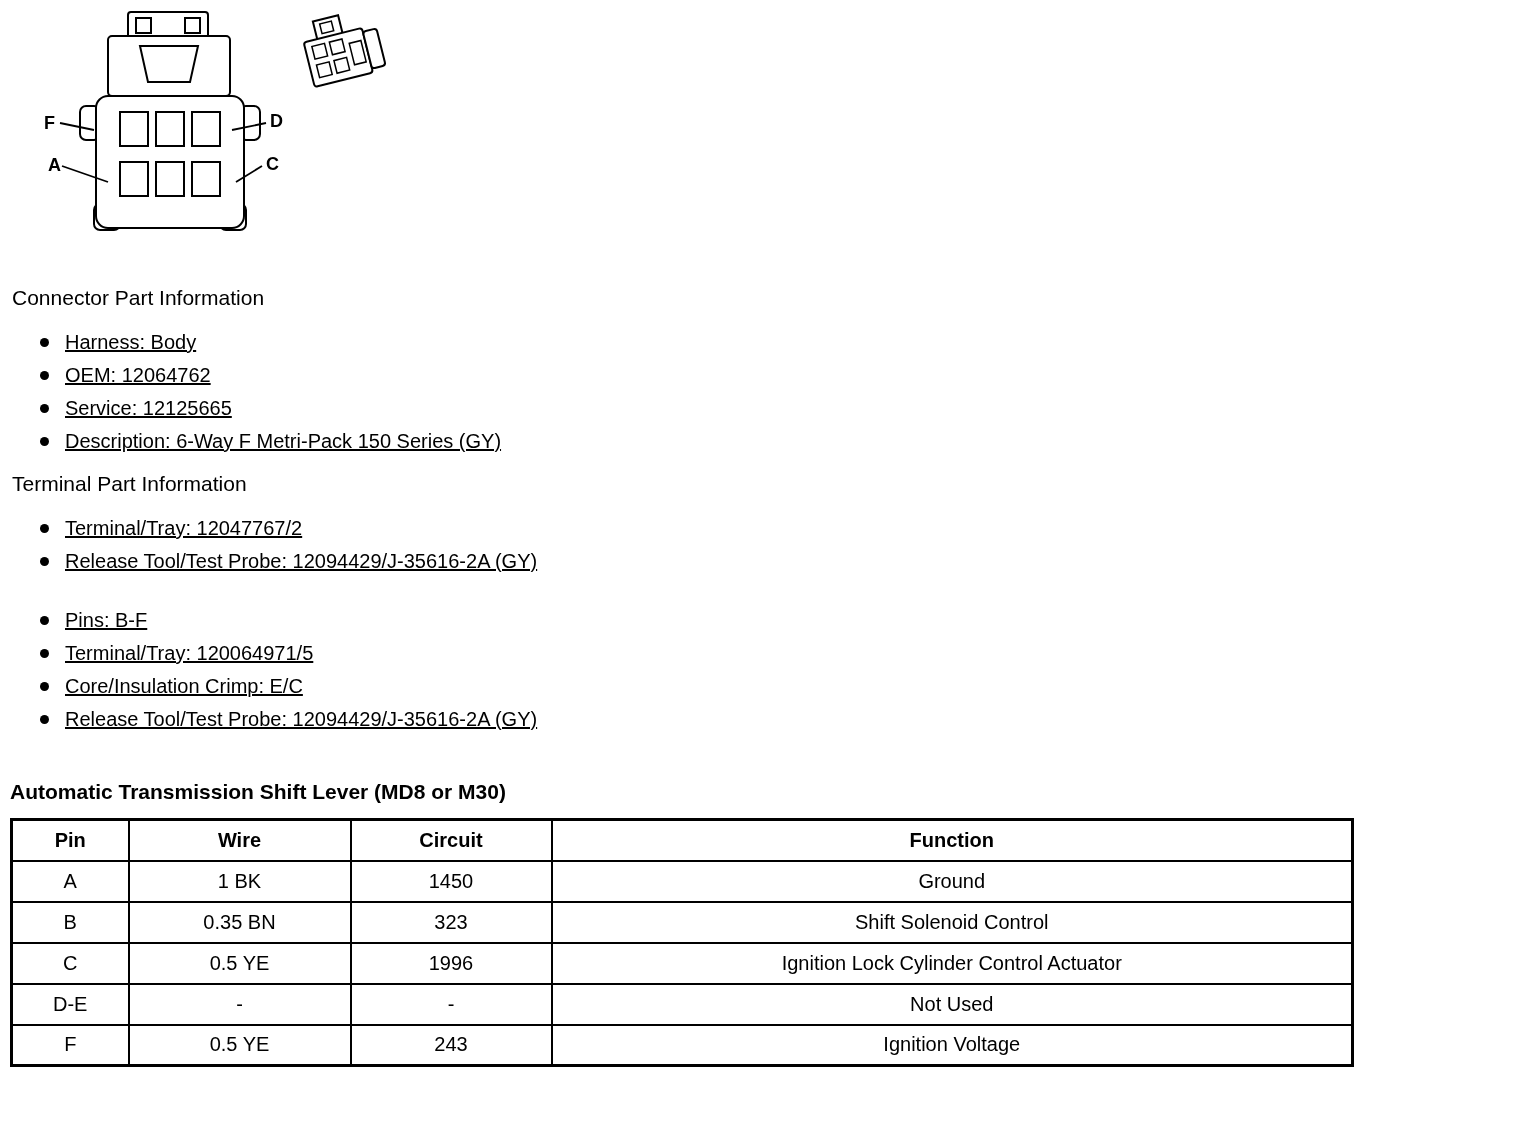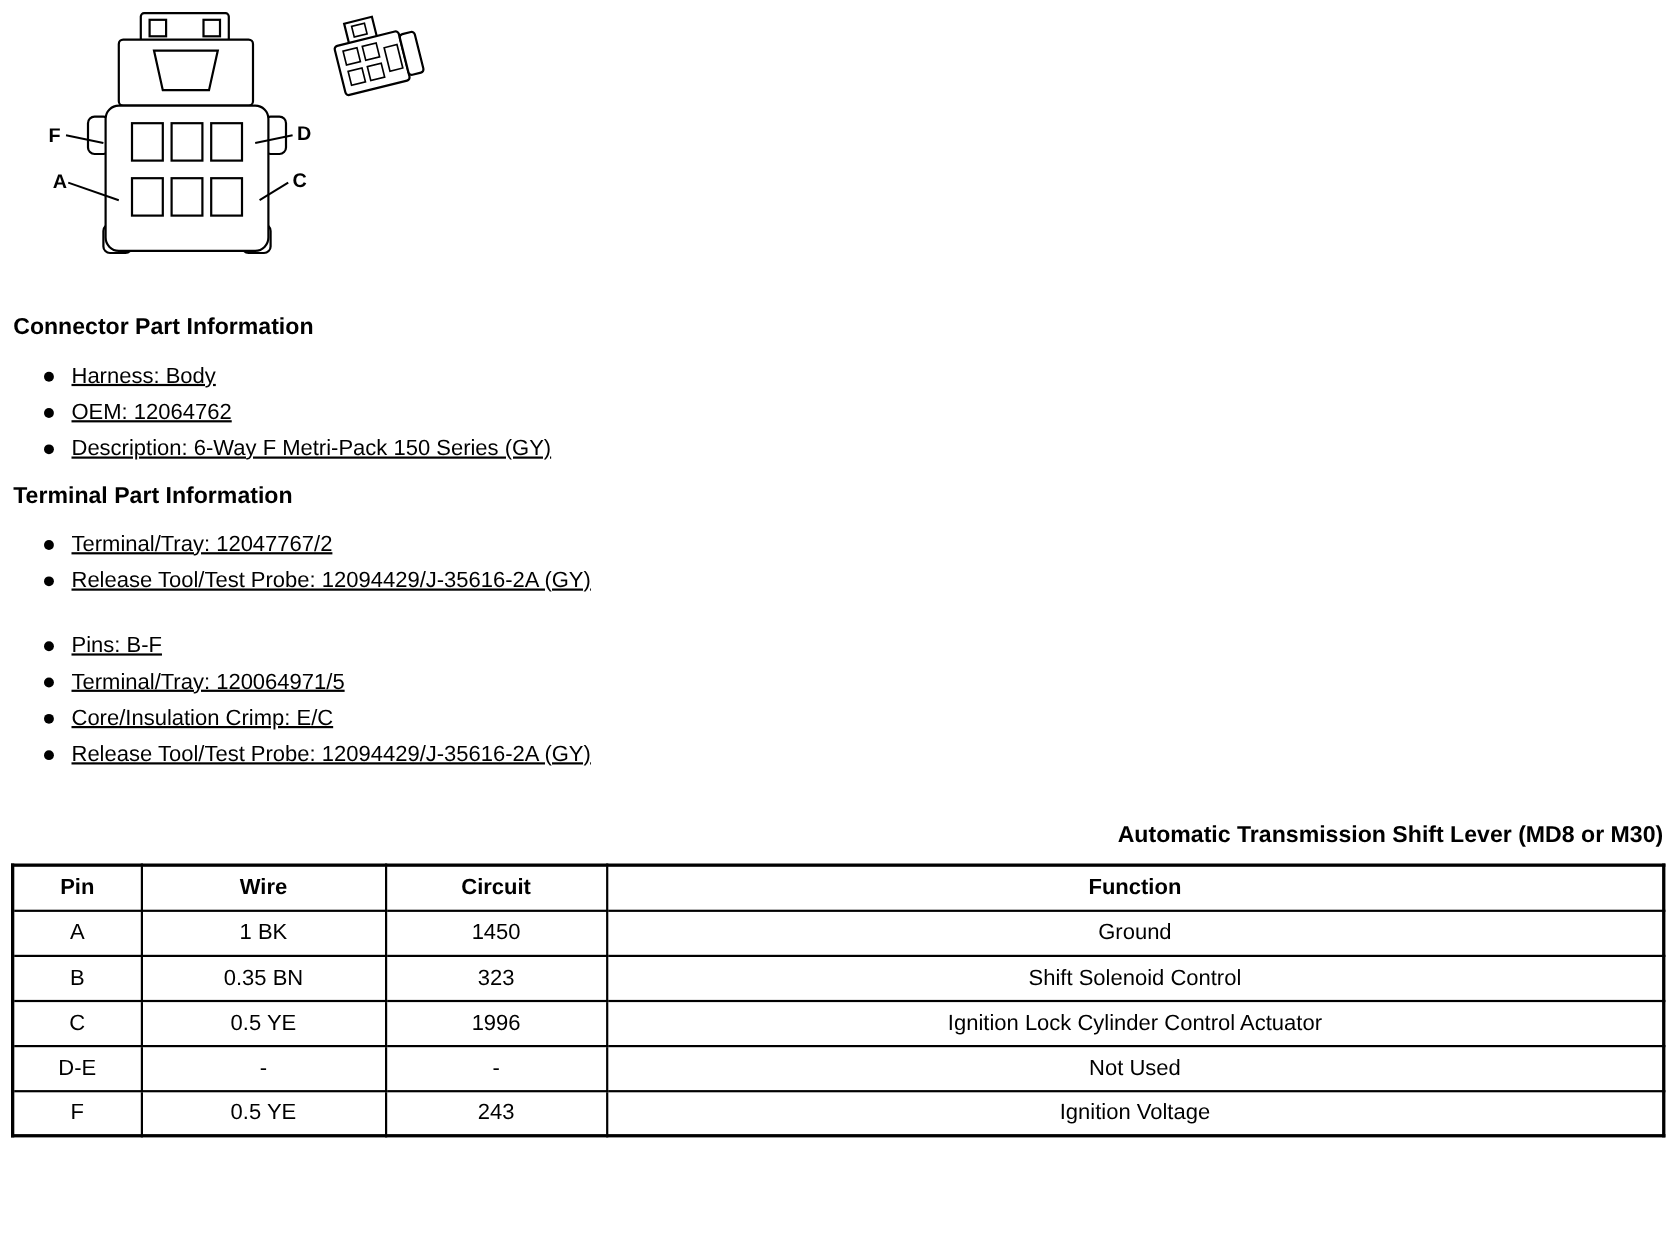--- a/index.html
+++ b/index.html
@@ -4,37 +4,37 @@
 <style>
   * { box-sizing: border-box; }
   html, body { margin: 0; padding: 0; background: #ffffff; }
   body { font-family: "Liberation Sans", sans-serif; color: #000; }
   .page {
     width: 1520px; height: 1144px; background: #fff;
     padding: 6px 8px 0 10px; position: relative; overflow: hidden;
   }
   .diagram-area { height: 242px; }
   .section-heading {
-    font-size: 21px; font-weight: bold; margin: 0 0 0 2px; padding: 0;
+    font-size: 21px; font-weight: normal; margin: 0 0 0 2px; padding: 0;
   }
   .heading-connector { margin-top: 38px; }
   .heading-terminal { margin-top: 14px; }
   ul.bullet-list { list-style: none; margin: 16px 0 6px 0; padding: 0; font-size: 20px; text-decoration: underline; }
   ul.bullet-list li { position: relative; padding-left: 55px; line-height: 33px; }
   ul.bullet-list li::before {
     content: ""; position: absolute; left: 30px; top: 12px;
     width: 9px; height: 9px; background: #000; border-radius: 50%;
   }
   ul.group-gap { margin-top: 26px; }
   .table-title {
-    text-align: right; font-weight: bold; font-size: 21px;
+    text-align: left; font-weight: bold; font-size: 21px;
     margin: 44px 0 14px 0;
   }
   table.pinout {
-    border-collapse: collapse; width: 1504px; table-layout: fixed;
+    border-collapse: collapse; width: 1344px; table-layout: fixed;
     border: 3px solid #000;
   }
   table.pinout th, table.pinout td {
     border: 2px solid #000; font-size: 20px; height: 41px; padding: 0 6px;
     overflow: hidden; white-space: nowrap;
   }
   table.pinout th { font-weight: bold; text-align: center; }
   td.cell-center { text-align: center; }
   td.cell-left { text-align: center; padding-left: 9px; }
   svg text.pin-label { font-family: "Liberation Sans", sans-serif; font-size: 18px; font-weight: bold; }
@@ -93,20 +93,21 @@
         <rect x="323" y="53" width="13" height="13" stroke-width="1.5"></rect>
         <rect x="342" y="40" width="12" height="22" stroke-width="1.5"></rect>
       </g>
     </svg>
   </div>
 
   <h2 class="section-heading heading-connector">Connector Part Information</h2>
   <ul class="bullet-list">
     <li>Harness: Body</li>
     <li>OEM: 12064762</li>
+    <li>Service: 12125665</li>
     <li>Description: 6-Way F Metri-Pack 150 Series (GY)</li>
   </ul>
 
   <h2 class="section-heading heading-terminal">Terminal Part Information</h2>
   <ul class="bullet-list">
     <li>Terminal/Tray: 12047767/2</li>
     <li>Release Tool/Test Probe: 12094429/J-35616-2A (GY)</li>
   </ul>
   <ul class="bullet-list group-gap">
     <li>Pins: B-F</li>

